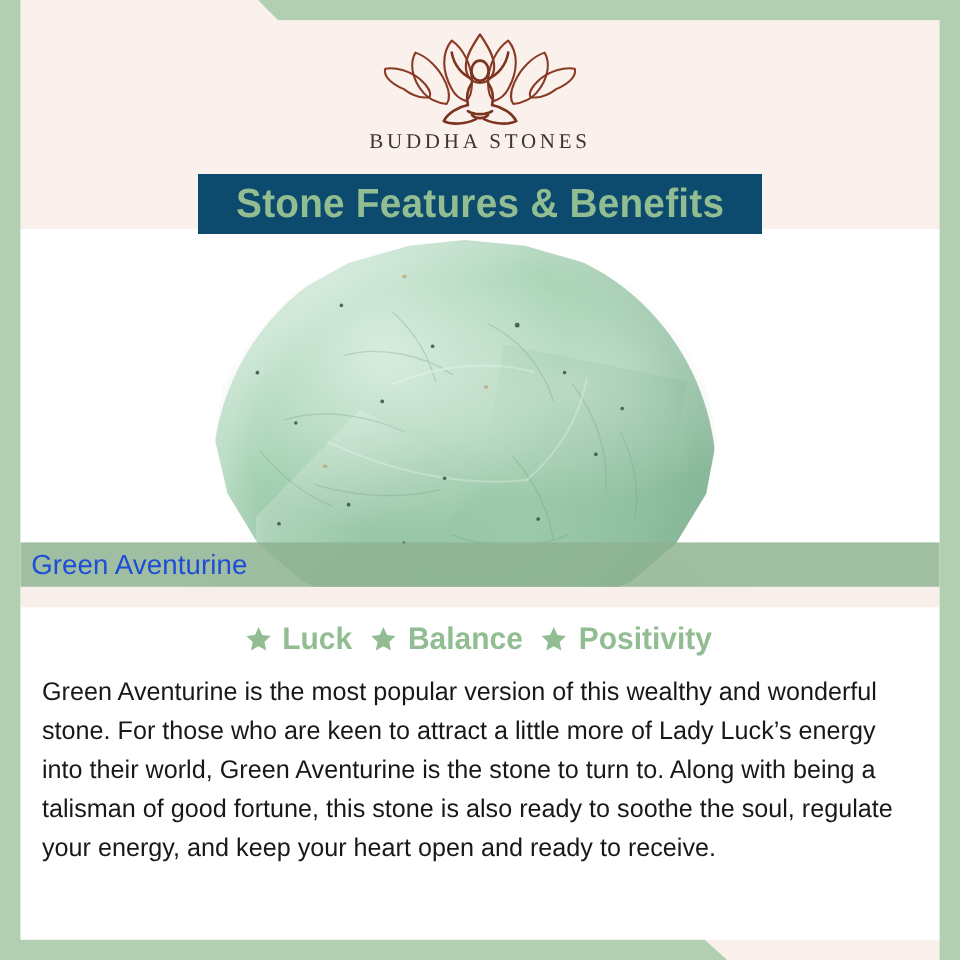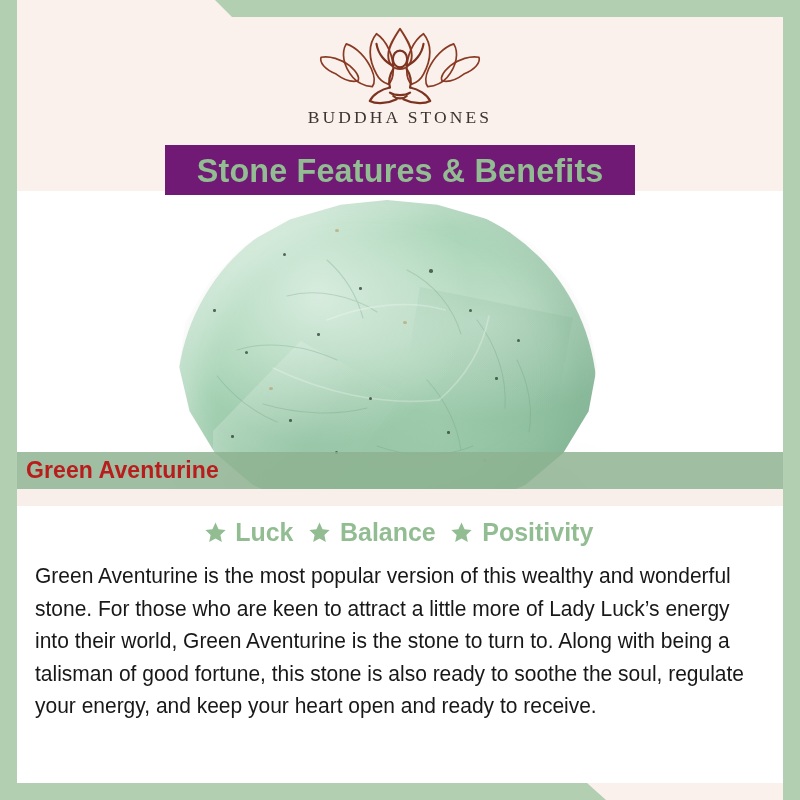--- a/index.html
+++ b/index.html
@@ -101,21 +101,21 @@
     white-space: nowrap;
   }
 
   
   .title-banner {
     position: absolute;
     left: 165px;
     top: 145px;
     width: 470px;
     height: 50px;
-    background: #701a75;
+    background: #0c4a6e;
     z-index: 5;
     display: flex;
     align-items: center;
     justify-content: center;
   }
   .title-banner-text {
     font-family: "Liberation Sans Narrow", "Liberation Sans", sans-serif;
     font-weight: bold;
     font-size: 34px;
     color: #92bd92;
@@ -212,23 +212,23 @@
     height: 37px;
     background: rgba(141,178,144,0.84);
     z-index: 4;
     display: flex;
     align-items: center;
     padding-left: 9px;
     box-sizing: border-box;
   }
   .name-bar-text {
     font-family: "Liberation Sans", sans-serif;
-    font-weight: bold;
+    font-weight: normal;
     font-size: 23px;
-    color: #b91c1c;
+    color: #1d4ed8;
     letter-spacing: 0.1px;
     white-space: nowrap;
   }
 
   
   .desc-panel {
     position: absolute;
     left: 17px;
     top: 489px;
     width: 766px;

